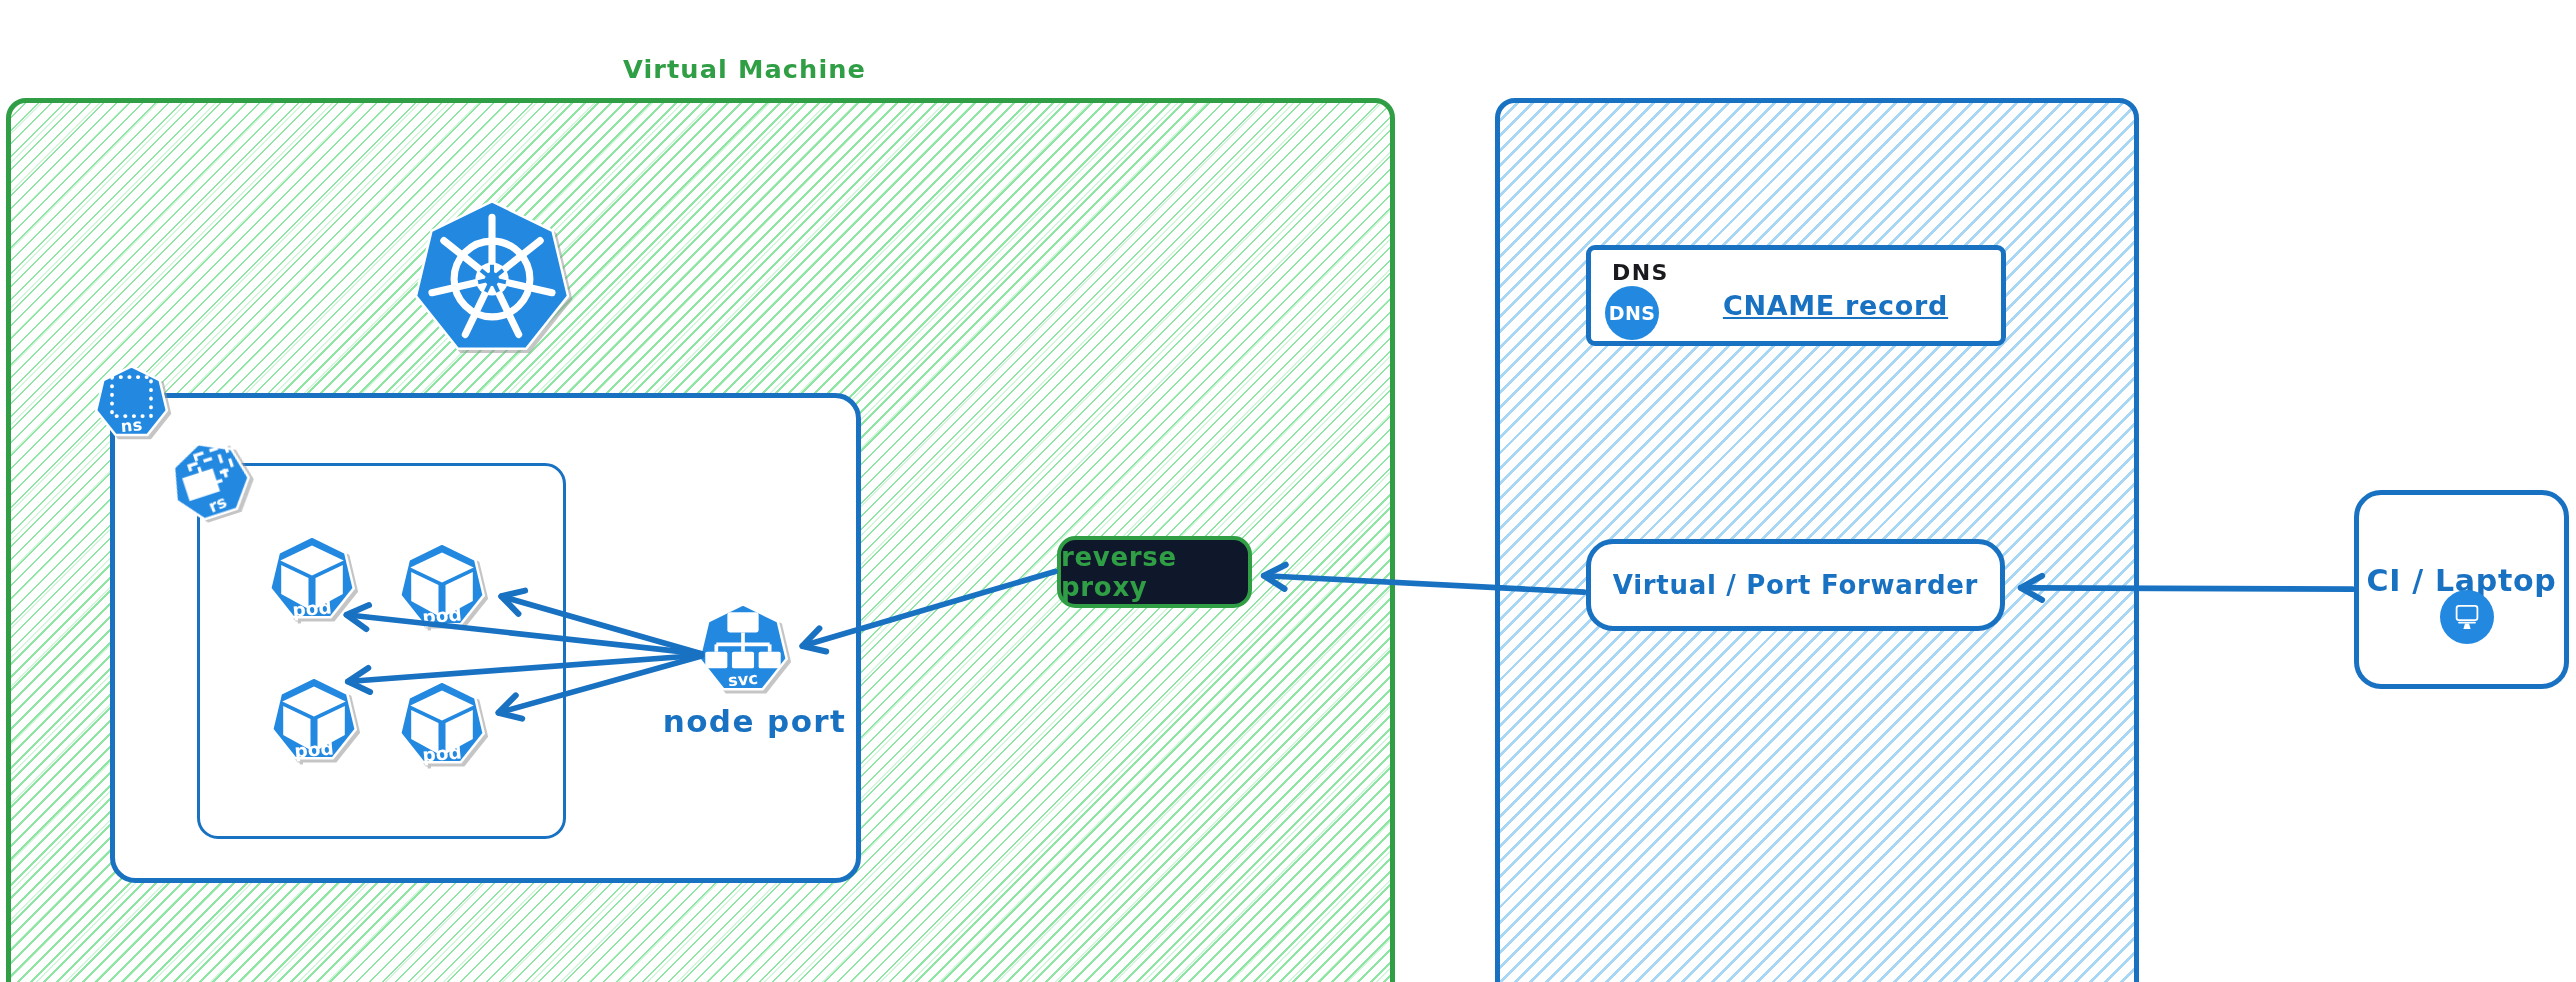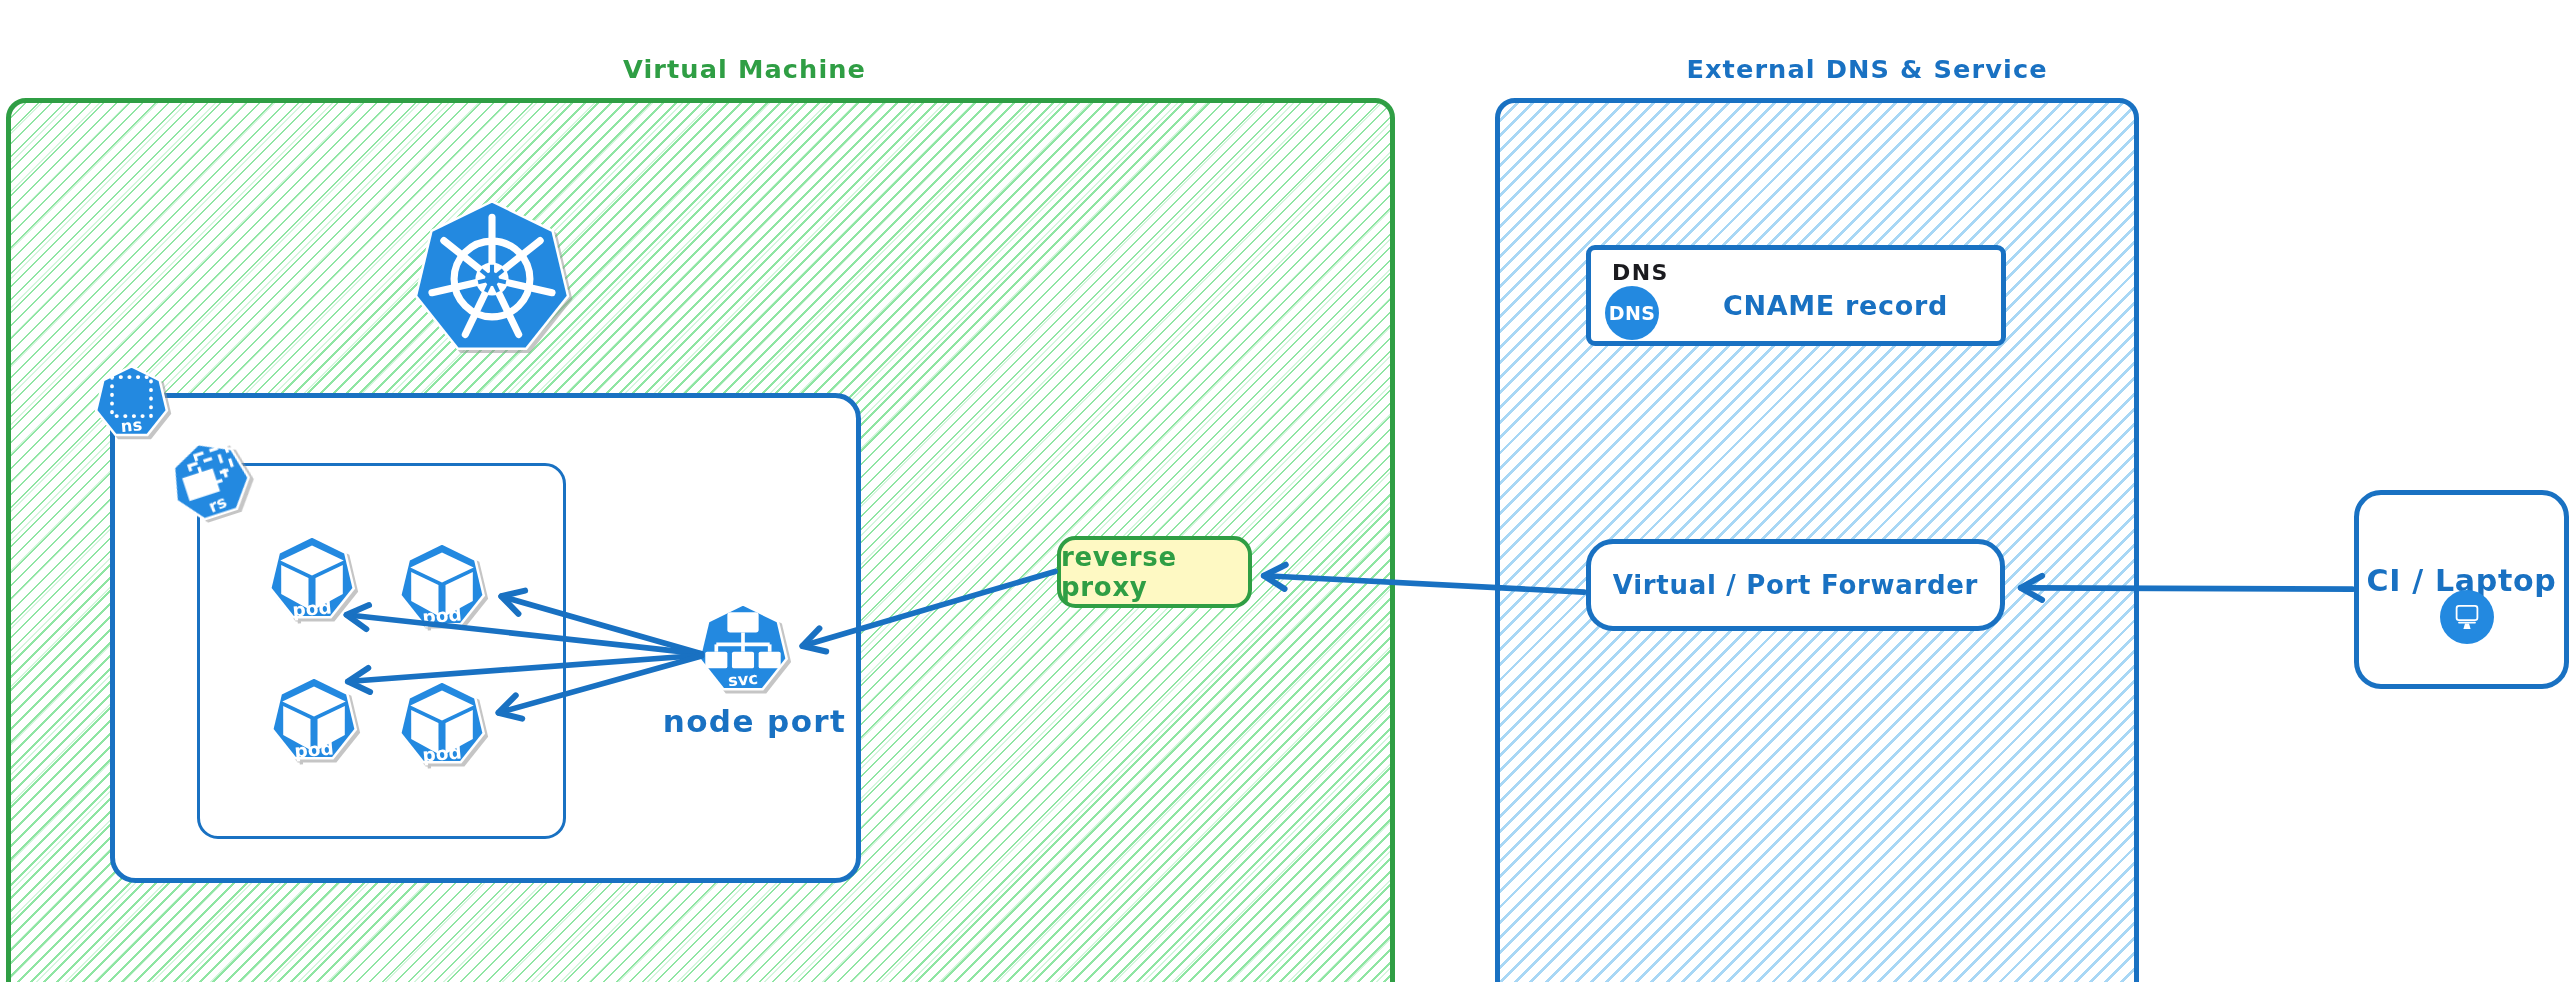--- a/index.html
+++ b/index.html
@@ -36,38 +36,38 @@
   }
   .rs-box{
     left:197px;top:415px;width:369px;height:376px;
     border:3.6px solid var(--blue);border-radius:21px;background:#ffffff;
   }
   .card{
     position:absolute;box-sizing:border-box;background:#ffffff;
     border:5px solid var(--blue);border-radius:27px;
   }
   .rp-box{
-    position:absolute;box-sizing:border-box;background:#fef9c3;
+    position:absolute;box-sizing:border-box;background:#0f172a;
     left:1057px;top:488px;width:195px;height:72px;
     border:4.3px solid var(--green);border-radius:18.5px;
     display:flex;align-items:center;justify-content:center;
   }
   .rp-box .lbl{color:var(--green);font-size:26px;font-weight:600;letter-spacing:0.7px;}
 
   .dns-card{left:1586px;top:197px;width:420px;height:101px;border-radius:9px;}
   .dns-tag{position:absolute;left:21px;top:10px;color:var(--ink);font-size:22px;font-weight:600;letter-spacing:1.4px;}
   .dns-circle{
     position:absolute;left:14px;top:36px;width:54px;height:54px;border-radius:50%;
     background:var(--icon-blue);display:flex;align-items:center;justify-content:center;
     color:#ffffff;font-size:19px;font-weight:600;letter-spacing:0.4px;
   }
   .cname-lbl{
     position:absolute;left:107px;right:28px;top:0;height:111px;
     display:flex;align-items:center;justify-content:center;
-    color:var(--blue);font-size:27px;font-weight:600;letter-spacing:0.7px;
+    color:var(--blue);font-size:27px;font-weight:600;letter-spacing:0.7px;text-decoration:underline;
   }
   .worker-card{left:1586px;top:491px;width:419px;height:92px;display:flex;align-items:center;justify-content:center;}
   .worker-card .lbl{color:var(--blue);font-size:26px;font-weight:600;letter-spacing:0.7px;}
 
   .ci-card{left:2354px;top:442px;width:215px;height:199px;}
   .ci-lbl{position:absolute;left:0;width:100%;top:68px;text-align:center;color:var(--blue);font-size:30px;font-weight:600;letter-spacing:0.7px;}
   .ci-circle{
     position:absolute;left:81px;top:95px;width:54px;height:54px;border-radius:50%;
     background:var(--icon-blue);display:flex;align-items:center;justify-content:center;
   }
@@ -103,21 +103,20 @@
   #arrows line{stroke:var(--blue);stroke-width:8;stroke-linecap:round;}
 </style>
 </head>
 <body>
 
 <div id="canvas">
 
   <div class="group-title vm-title">Virtual Machine</div>
   <div class="group-box vm-box"></div>
 
-  <div class="group-title ext-title">External DNS &amp; Service</div>
   <div class="group-box ext-box"></div>
 
   <div class="group-box ns-box"></div>
   <div class="group-box rs-box"></div>
 
   <div class="hepta-wrap k8s-logo">
     <div class="hepta white"></div>
     <div class="hepta blue"></div>
     <svg viewBox="0 0 100 100">
       <g stroke="#ffffff" stroke-width="4.5" fill="none" stroke-linecap="round">

